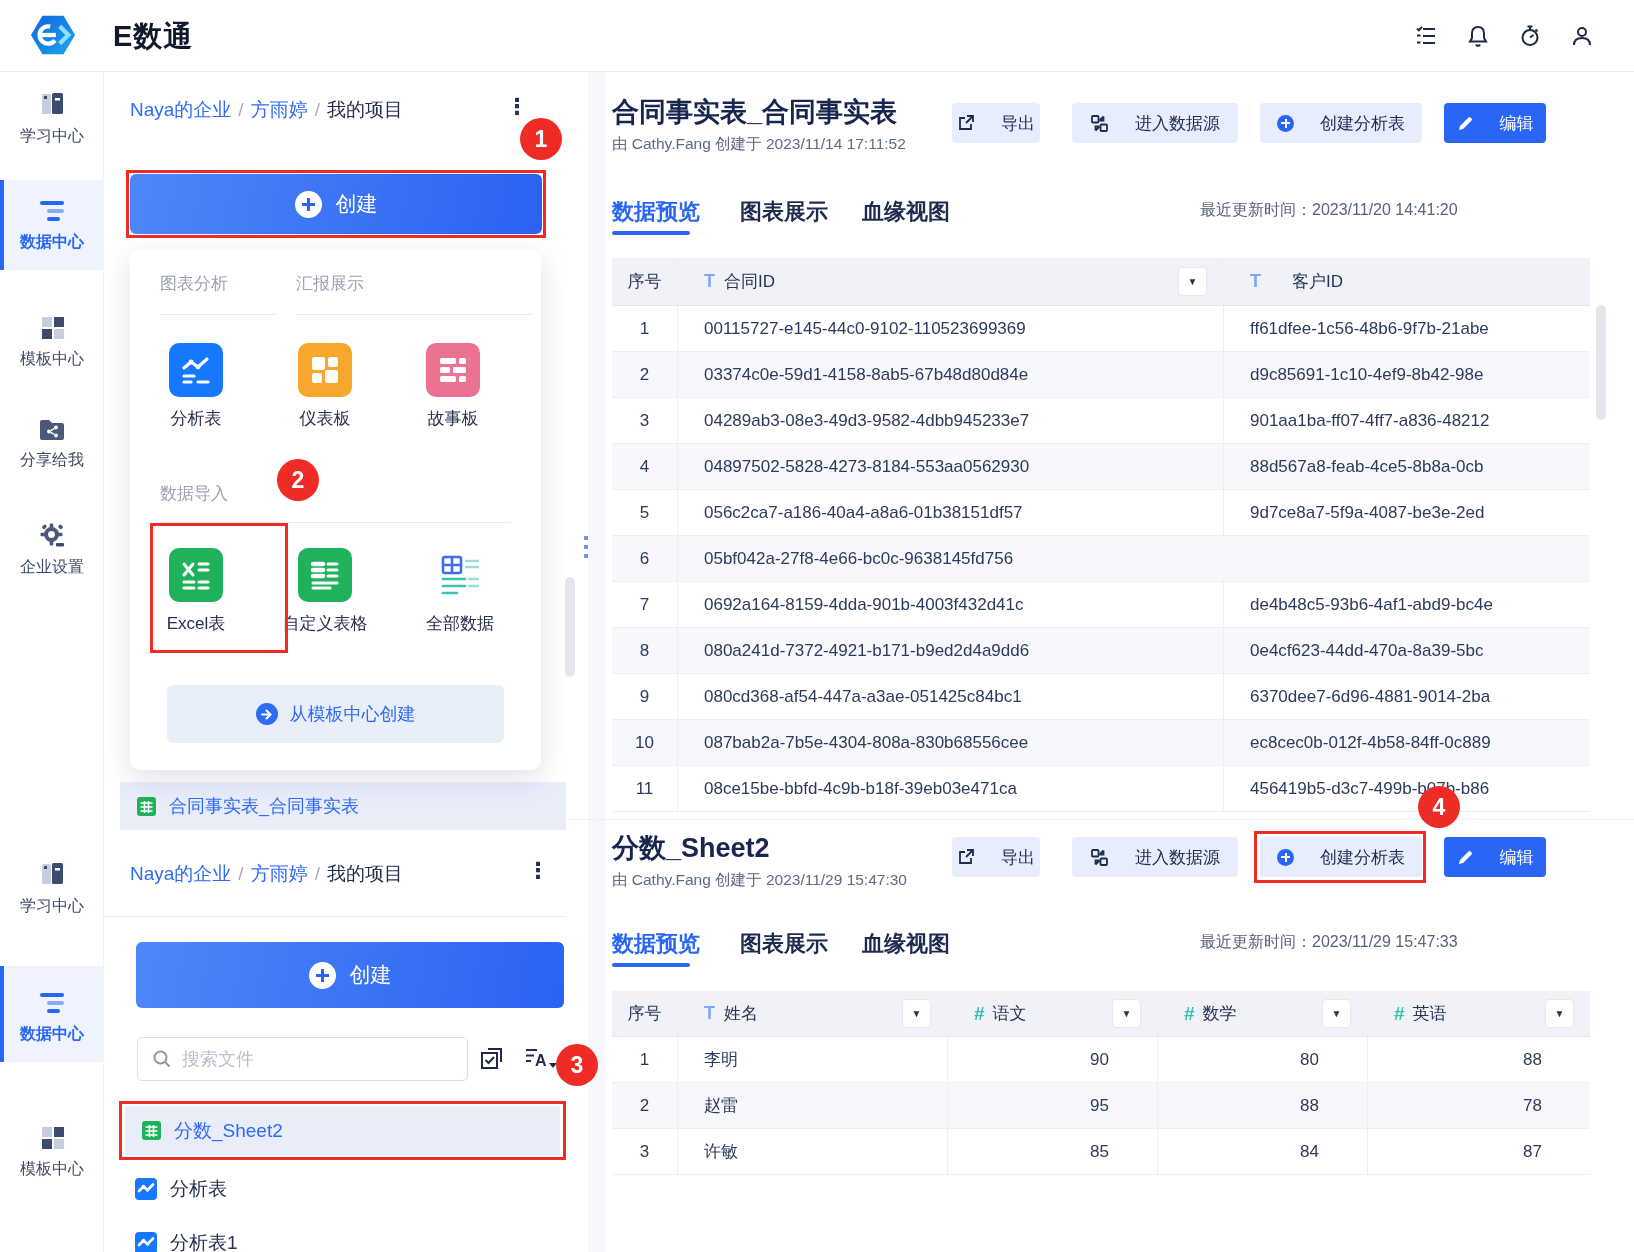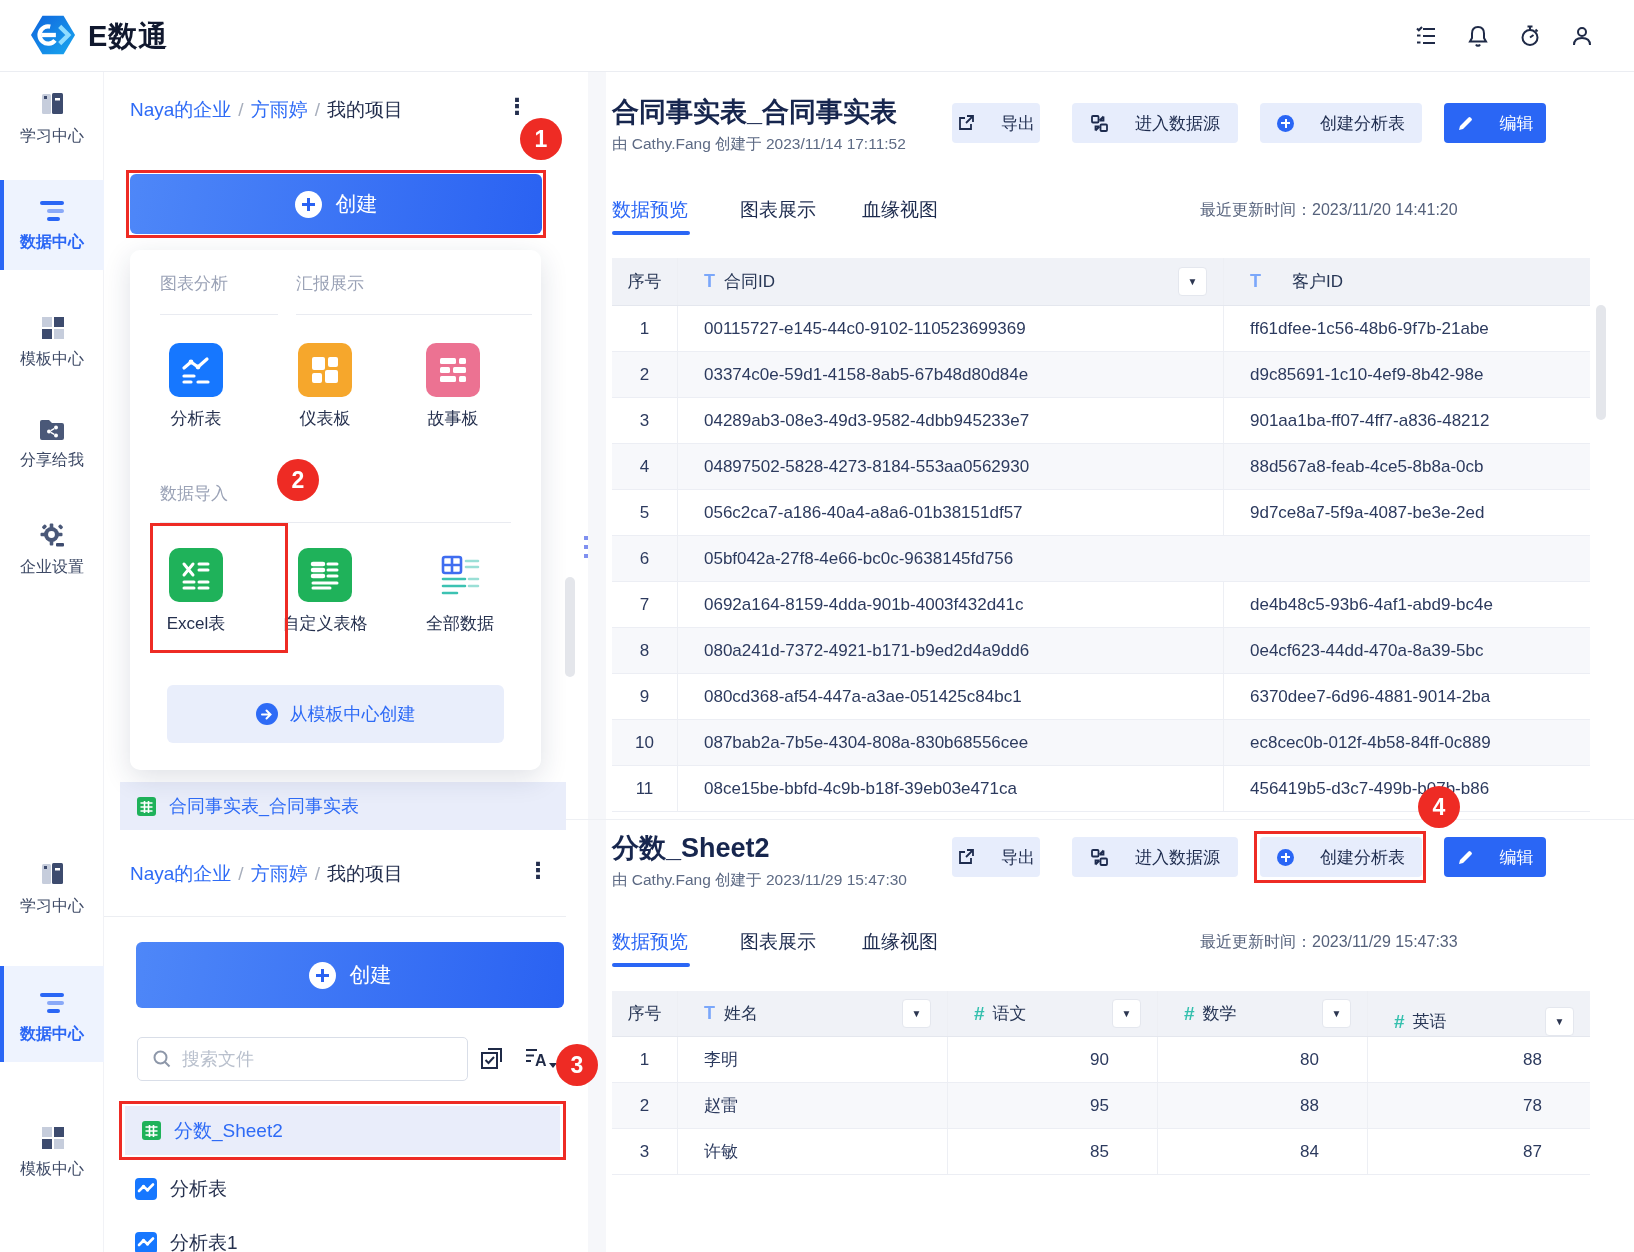--- a/index.html
+++ b/index.html
@@ -8,21 +8,21 @@
     --bdr:#e9ebf1; --gray:#5d6a84;
   }
   *{box-sizing:border-box;margin:0;padding:0;font-family:"Liberation Sans","DejaVu Sans",sans-serif;}
   body{width:1634px;height:1252px;background:#fff;}
   .app{position:relative;width:1634px;height:1252px;overflow:hidden;background:#fff;}
   .abs{position:absolute;}
 
   
   .topbar{position:absolute;left:0;top:0;width:1634px;height:72px;background:#fff;border-bottom:1px solid #ebedf2;z-index:5;}
   .logo-wrap{position:absolute;left:30px;top:14px;display:flex;align-items:center;gap:12px;}
-  .logo-title{font-size:29px;font-weight:800;color:#10182e;letter-spacing:1px;}
+  .logo-title{font-size:29px;font-weight:800;color:#10182e;letter-spacing:1px;margin-left:25px;}
   .top-icons{position:absolute;right:40px;top:24px;display:flex;gap:28px;align-items:center;}
   .top-icons svg{display:block;cursor:pointer;}
 
   
   .sidebar{position:absolute;left:0;top:72px;width:104px;height:1180px;background:#fff;border-right:1px solid #f1f2f6;}
   .sb-item{position:absolute;left:0;width:104px;text-align:center;cursor:pointer;}
   .sb-item .ic{display:flex;justify-content:center;}
   .sb-item .lb{margin-top:8px;font-size:16px;color:#3e4a66;}
   .sb-active-bg{position:absolute;left:0;width:104px;background:#eef3fe;border-left:4px solid var(--blue);}
   .sb-item.active .lb{color:var(--blue);font-weight:bold;}
@@ -71,21 +71,21 @@
 
   .sec-title{position:absolute;font-size:27px;font-weight:bold;color:#17264e;white-space:nowrap;}
   .sec-sub{position:absolute;font-size:15.5px;color:var(--gray);white-space:nowrap;}
   .abtn{position:absolute;height:40px;background:var(--lightbtn);border-radius:4px;display:flex;align-items:center;justify-content:center;gap:26px;font-size:17px;color:var(--navy);cursor:pointer;white-space:nowrap;}
   .abtn.primary{background:var(--blue);color:#fff;}
   .pc-small{width:17px;height:17px;border-radius:50%;background:var(--blue);position:relative;flex:0 0 auto;}
   .pc-small::before,.pc-small::after{content:"";position:absolute;background:#fff;}
   .pc-small::before{left:4px;top:7.5px;width:9px;height:2px;}
   .pc-small::after{left:7.5px;top:4px;width:2px;height:9px;}
 
-  .tab{position:absolute;font-size:19px;font-weight:normal;color:var(--navy);cursor:pointer;white-space:nowrap;}
+  .tab{position:absolute;font-size:22px;font-weight:bold;color:var(--navy);cursor:pointer;white-space:nowrap;}
   .tab.on{color:var(--blue);}
   .tab-line{position:absolute;width:78px;height:4px;border-radius:2px;background:var(--blue);}
   .upd{position:absolute;font-size:16px;color:#56627c;white-space:nowrap;}
 
   .tbl{position:absolute;left:612px;width:978px;overflow:hidden;background:#fff;}
   .trow{display:flex;height:46px;border-bottom:1px solid #eceef4;}
   .trow.hd{height:48px;background:var(--hdrbg);border-bottom:1px solid #e4e7ee;}
   .trow.alt{background:var(--rowalt);}
   .tc{height:100%;display:flex;align-items:center;font-size:17px;color:#2c3a5e;overflow:hidden;white-space:nowrap;border-right:1px solid #edeff4;position:relative;}
   .tc:last-child{border-right:none;}
@@ -602,21 +602,21 @@
       <div class="tc pl" style="width:210px;">
           <span class="hicon"></span>
           <span>语文</span>
           <span class="ddbox" style="top:8px;"></span>
         </div>
       <div class="tc pl" style="width:210px;">
           <span class="hicon"></span>
           <span>数学</span>
           <span class="ddbox" style="top:8px;"></span>
         </div>
-      <div class="tc pl" style="width:222px;margin-top:8px;">
+      <div class="tc pl" style="width:222px;">
           <span class="hicon"></span>
           <span>英语</span>
           <span class="ddbox" style="top:8px;"></span>
         </div>
     </div>
     <div class="trow">
       <div class="tc ctr" style="width:66px;">1</div>
       <div class="tc pl" style="width:270px;">李明</div>
       <div class="tc num" style="width:210px;">90</div>
       <div class="tc num" style="width:210px;">80</div>

